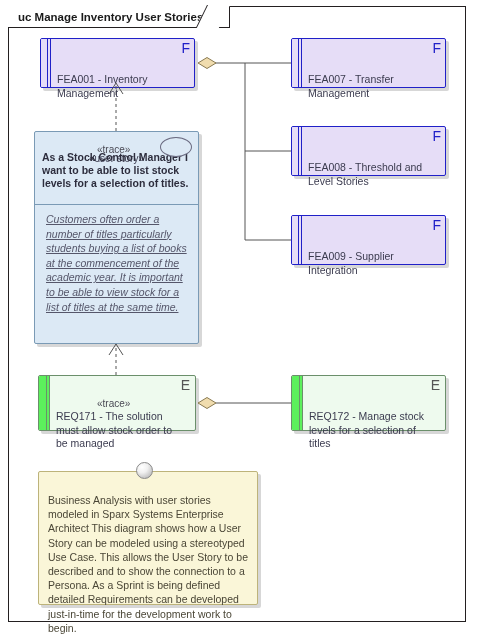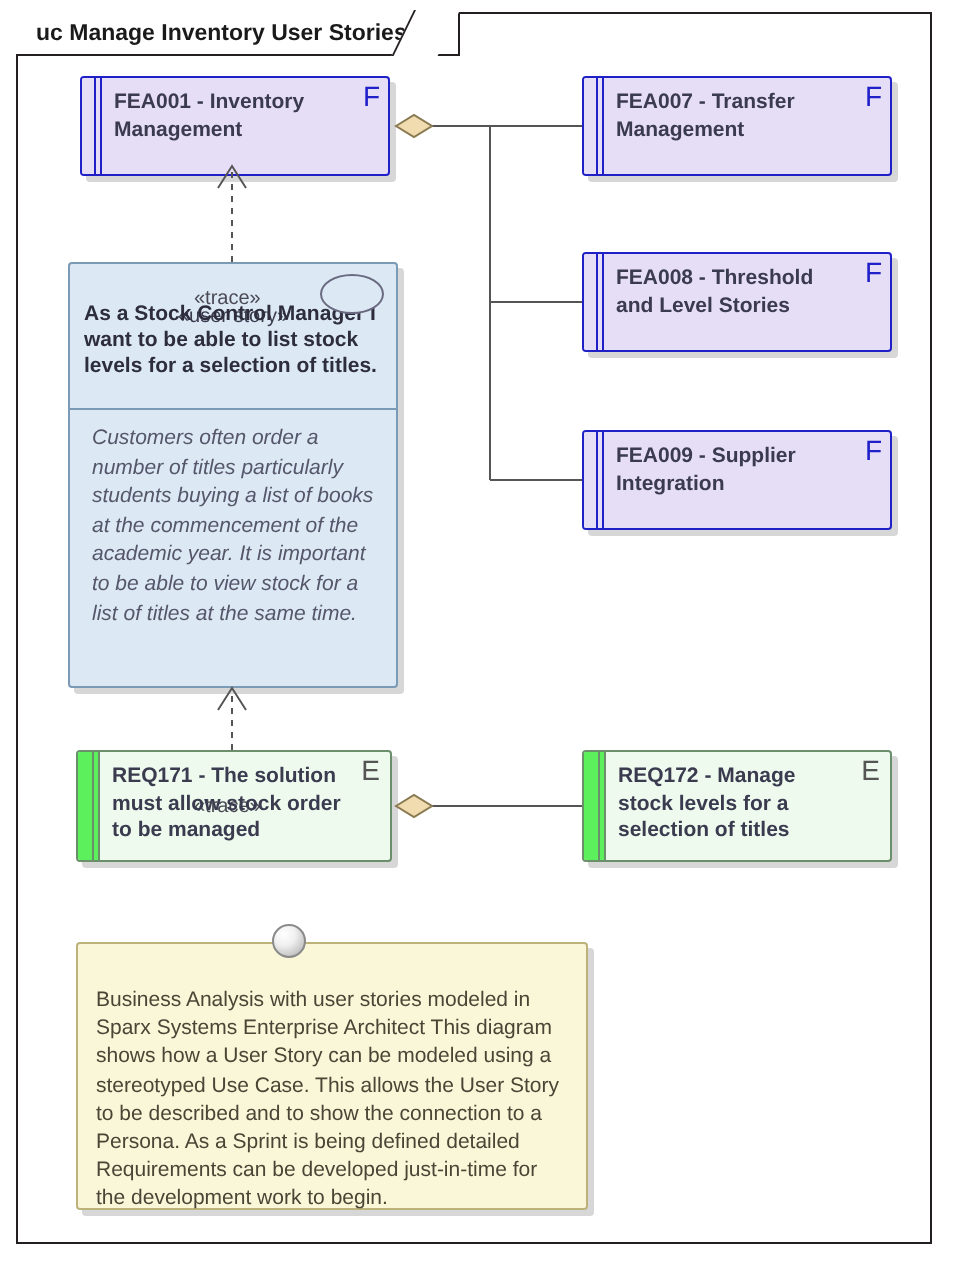--- a/index.html
+++ b/index.html
@@ -80,23 +80,24 @@
     inset: 0;
     box-sizing: border-box;
     border-radius: 2px;
     overflow: hidden;
     z-index: 1;
   }
   .node .label {
     position: absolute;
     z-index: 3;
     font-size: 10.5px;
-    font-weight: bold;
+    font-weight: normal;
     color: #3b3b4f;
     line-height: 13.5px;
+    margin-top: 28px;
   }
   .corner-glyph {
     position: absolute;
     z-index: 4;
     font-size: 14px;
     font-family: "Liberation Sans", sans-serif;
     line-height: 14px;
     font-weight: normal;
   }
 
@@ -181,20 +182,21 @@
     line-height: 13px;
   }
   #us-desc {
     position: absolute;
     z-index: 3;
     left: 12px; right: 10px; top: 81px;
     font-size: 10.5px;
     font-style: italic;
     color: #55566a;
     line-height: 14.6px;
+    text-decoration: underline;
   }
   #us-usecase-icon {
     position: absolute;
     z-index: 4;
     right: 7px;
     top: 6px;
     width: 30px;
     height: 18px;
     border: 1px solid #6a6a80;
     border-radius: 50%;
@@ -337,18 +339,18 @@
 
 <div class="node req" id="node-req172" style="left:291px; top:375px; width:155px; height:56px;">
   <div class="shadow"></div>
   <div class="body">
     <div class="leftbar"></div>
   </div>
   <div class="corner-glyph">E</div>
   <div class="label">REQ172 - Manage stock levels for a selection of titles</div>
 </div>
 
-<div class="node" id="node-note" style="left:38px; top:471px; width:256px; height:134px;">
+<div class="node" id="node-note" style="left:38px; top:471px; width:220px; height:134px;">
   <div class="shadow"></div>
   <div class="body"></div>
   <div id="note-anchor"></div>
   <div id="note-text">Business Analysis with user stories modeled in Sparx Systems Enterprise Architect This diagram shows how a User Story can be modeled using a stereotyped Use Case. This allows the User Story to be described and to show the connection to a Persona. As a Sprint is being defined detailed Requirements can be developed just-in-time for the development work to begin.</div>
 </div>
 
 </body></html>

